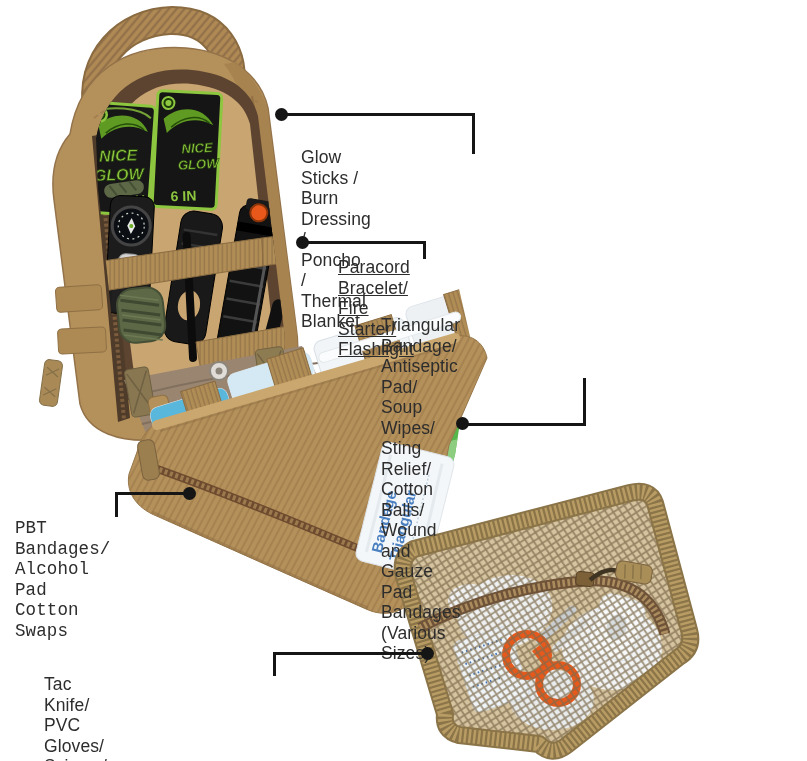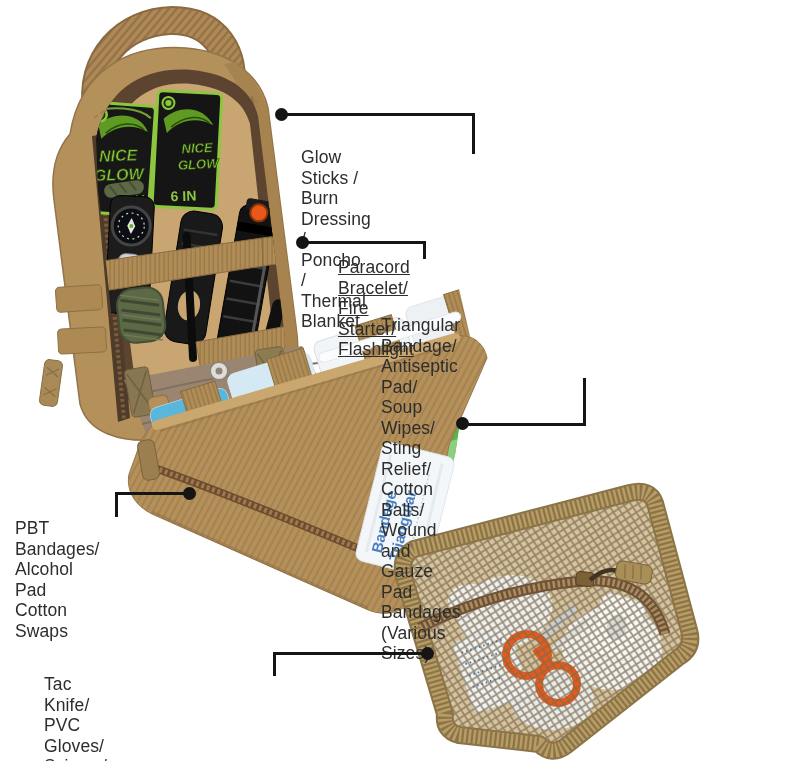--- a/index.html
+++ b/index.html
@@ -266,21 +266,21 @@
     <div class="elbow" style="left:463px;top:378px;width:120px;height:45px;border-bottom-width:3px;border-right-width:3px;"></div>
     <div class="dot" style="left:456px;top:417px;"></div>
     <div class="label" style="left:381px;top:315px;">Triangular Bandage/ Antiseptic Pad/ Soup Wipes/
 Sting Relief/ Cotton Balls/ Wound and Gauze Pad
 Bandages (Various Sizes)</div>
   </div>
 
   <div class="callout">
     <div class="elbow" style="left:115px;top:492px;width:74px;height:22px;border-top-width:3px;border-left-width:3px;"></div>
     <div class="dot" style="left:183px;top:487px;"></div>
-    <div class="label" style="left:15px;top:518px;">PBT Bandages/ Alcohol Pad
+    <div class="label" style="left:15px;top:518px;font-family:Liberation Mono, monospace;">PBT Bandages/ Alcohol Pad
 Cotton Swaps</div>
   </div>
 
   <div class="callout">
     <div class="elbow" style="left:273px;top:652px;width:154px;height:21px;border-top-width:3px;border-left-width:3px;"></div>
     <div class="dot" style="left:421px;top:647px;"></div>
     <div class="label" style="left:44px;top:674px;">Tac Knife/ PVC Gloves/ Scissor/ Tweezer/ FA Tape/
 CPR Mask/ Tool Card/ Safety Pins</div>
   </div>
 

